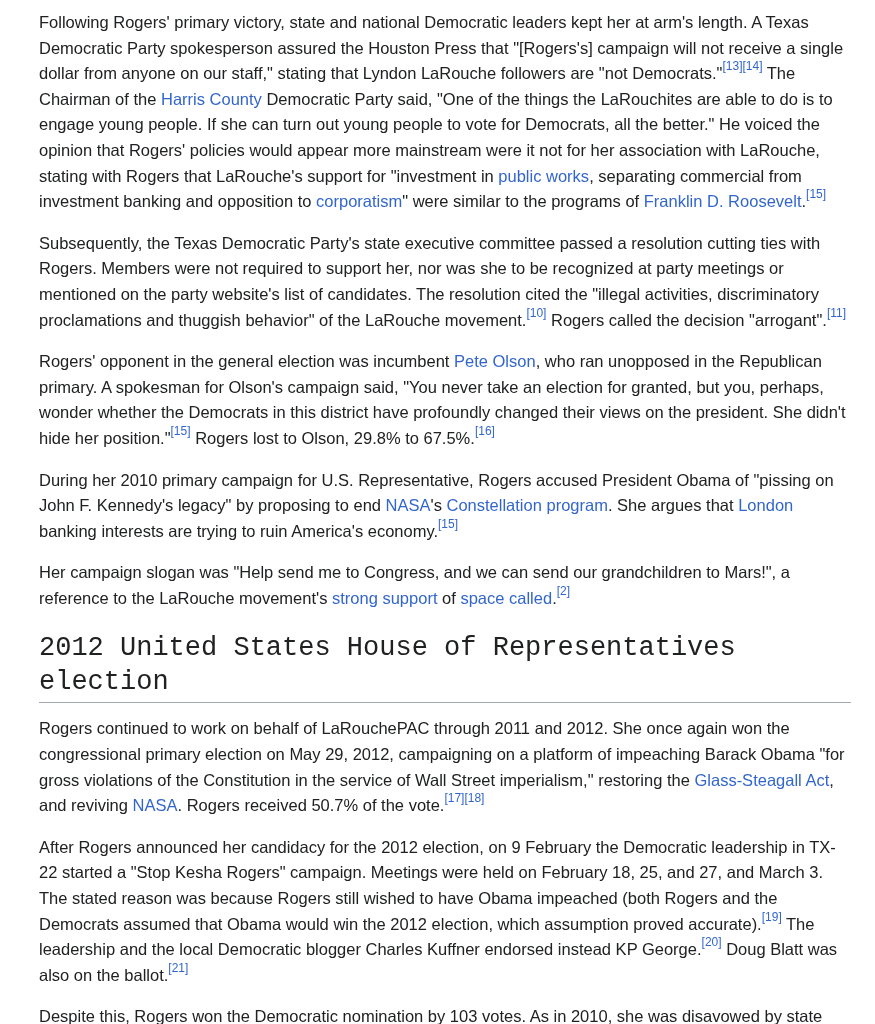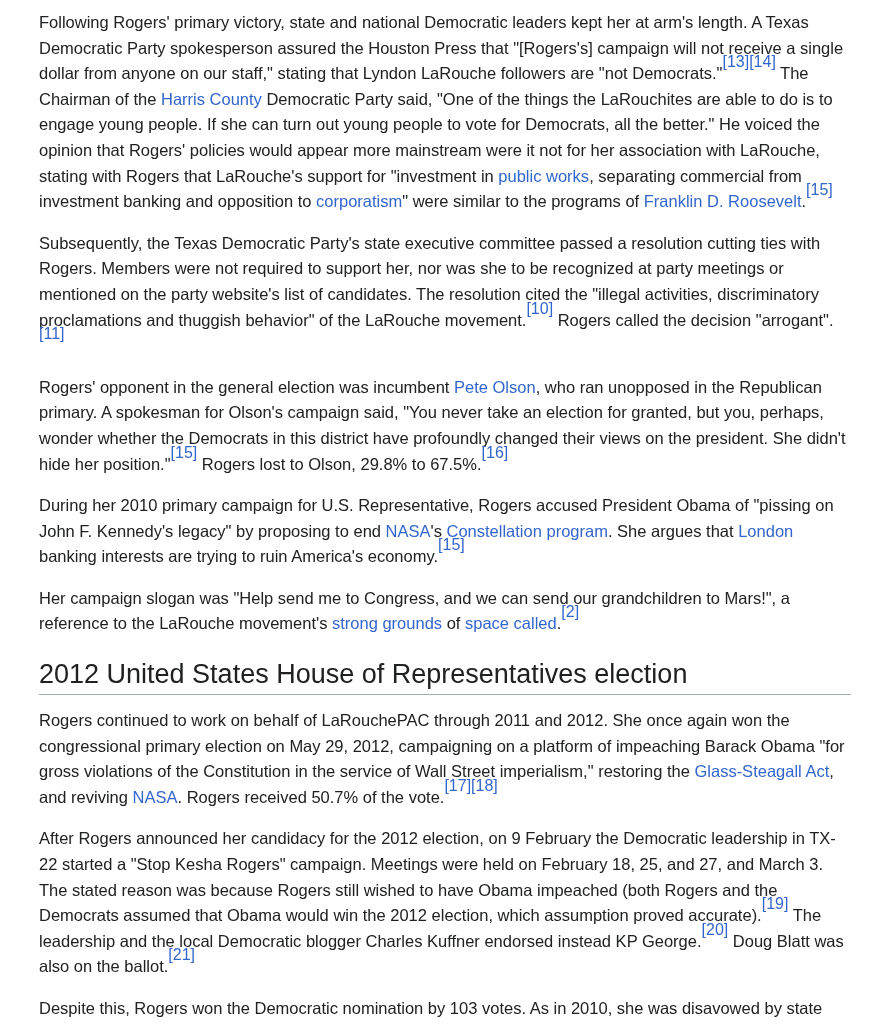--- a/index.html
+++ b/index.html
@@ -12,44 +12,44 @@
   body{
     width:875px;height:1024px;overflow:hidden;
     background:var(--page-bg);
     font-family:"Liberation Sans",sans-serif;
     font-size:16.5px;line-height:25.6px;
     color:var(--text-color);
   }
   .page{padding:10px 24px 0 39px;}
   p.wpara{margin:0 0 16px 0;}
   h2.wheading{
-    font-family:Liberation Sans, sans-serif;
+    font-family:Liberation Mono, monospace;
     font-weight:400;
     font-size:27px;line-height:34px;
     color:var(--text-color);
     border-bottom:1px solid var(--rule-color);
     margin:20px 0 13px 0;
     padding-bottom:3px;
   }
   a.wlink{color:var(--link-color);text-decoration:none;cursor:pointer;}
   sup.ref{
-    font-size:16px;line-height:0;
+    font-size:12px;line-height:0;
     vertical-align:baseline;position:relative;top:-0.75em;
     white-space:nowrap;
   }
   sup.ref a{color:var(--link-color);text-decoration:none;cursor:pointer;}
 </style>
 </head>
 <body>
 
 <div class="page">
   <div>
       <p class="wpara">Following Rogers' primary victory, state and national Democratic leaders kept her at arm's length. A Texas Democratic Party spokesperson assured the Houston Press that "[Rogers's] campaign will not receive a single dollar from anyone on our staff," stating that Lyndon LaRouche followers are "not Democrats."<sup class="ref"><a href="#">[13]</a></sup><sup class="ref"><a href="#">[14]</a></sup> The Chairman of the <a class="wlink" href="#">Harris County</a> Democratic Party said, "One of the things the LaRouchites are able to do is to engage young people. If she can turn out young people to vote for Democrats, all the better." He voiced the opinion that Rogers' policies would appear more mainstream were it not for her association with LaRouche, stating with Rogers that LaRouche's support for "investment in <a class="wlink" href="#">public works</a>, separating commercial from investment banking and opposition to <a class="wlink" href="#">corporatism</a>" were similar to the programs of <a class="wlink" href="#">Franklin D. Roosevelt</a>.<sup class="ref"><a href="#">[15]</a></sup></p>
       <p class="wpara">Subsequently, the Texas Democratic Party's state executive committee passed a resolution cutting ties with Rogers. Members were not required to support her, nor was she to be recognized at party meetings or mentioned on the party website's list of candidates. The resolution cited the "illegal activities, discriminatory proclamations and thuggish behavior" of the LaRouche movement.<sup class="ref"><a href="#">[10]</a></sup> Rogers called the decision "arrogant".<sup class="ref"><a href="#">[11]</a></sup></p>
       <p class="wpara">Rogers' opponent in the general election was incumbent <a class="wlink" href="#">Pete Olson</a>, who ran unopposed in the Republican primary. A spokesman for Olson's campaign said, "You never take an election for granted, but you, perhaps, wonder whether the Democrats in this district have profoundly changed their views on the president. She didn't hide her position."<sup class="ref"><a href="#">[15]</a></sup> Rogers lost to Olson, 29.8% to 67.5%.<sup class="ref"><a href="#">[16]</a></sup></p>
       <p class="wpara">During her 2010 primary campaign for U.S. Representative, Rogers accused President Obama of "pissing on John F. Kennedy's legacy" by proposing to end <a class="wlink" href="#">NASA</a>'s <a class="wlink" href="#">Constellation program</a>. She argues that <a class="wlink" href="#">London</a> banking interests are trying to ruin America's economy.<sup class="ref"><a href="#">[15]</a></sup></p>
-      <p class="wpara">Her campaign slogan was "Help send me to Congress, and we can send our grandchildren to Mars!", a reference to the LaRouche movement's <a class="wlink" href="#">strong grounds</a> of <a class="wlink" href="#">space called</a>.<sup class="ref"><a href="#">[2]</a></sup></p>
+      <p class="wpara">Her campaign slogan was "Help send me to Congress, and we can send our grandchildren to Mars!", a reference to the LaRouche movement's <a class="wlink" href="#">strong support</a> of <a class="wlink" href="#">space called</a>.<sup class="ref"><a href="#">[2]</a></sup></p>
       <h2 class="wheading">2012 United States House of Representatives election</h2>
       <p class="wpara">Rogers continued to work on behalf of LaRouchePAC through 2011 and 2012. She once again won the congressional primary election on May 29, 2012, campaigning on a platform of impeaching Barack Obama "for gross violations of the Constitution in the service of Wall Street imperialism," restoring the <a class="wlink" href="#">Glass-Steagall Act</a>, and reviving <a class="wlink" href="#">NASA</a>. Rogers received 50.7% of the vote.<sup class="ref"><a href="#">[17]</a></sup><sup class="ref"><a href="#">[18]</a></sup></p>
       <p class="wpara">After Rogers announced her candidacy for the 2012 election, on 9 February the Democratic leadership in TX-22 started a "Stop Kesha Rogers" campaign. Meetings were held on February 18, 25, and 27, and March 3. The stated reason was because Rogers still wished to have Obama impeached (both Rogers and the Democrats assumed that Obama would win the 2012 election, which assumption proved accurate).<sup class="ref"><a href="#">[19]</a></sup> The leadership and the local Democratic blogger Charles Kuffner endorsed instead KP George.<sup class="ref"><a href="#">[20]</a></sup> Doug Blatt was also on the ballot.<sup class="ref"><a href="#">[21]</a></sup></p>
       <p class="wpara">Despite this, Rogers won the Democratic nomination by 103 votes. As in 2010, she was disavowed by state and national Democratic leaders. She was frequently seen on the campaign trail singing, "<a class="wlink" href="#">Twenty-fifth Amendment</a> now--he is nuts! Obama is nuts!"<sup class="ref"><a href="#">[22]</a></sup> She was referring to LaRouche's call to have Obama removed from office on the grounds of mental instability.</p>
     </div>
 </div>
 
 </body></html>

